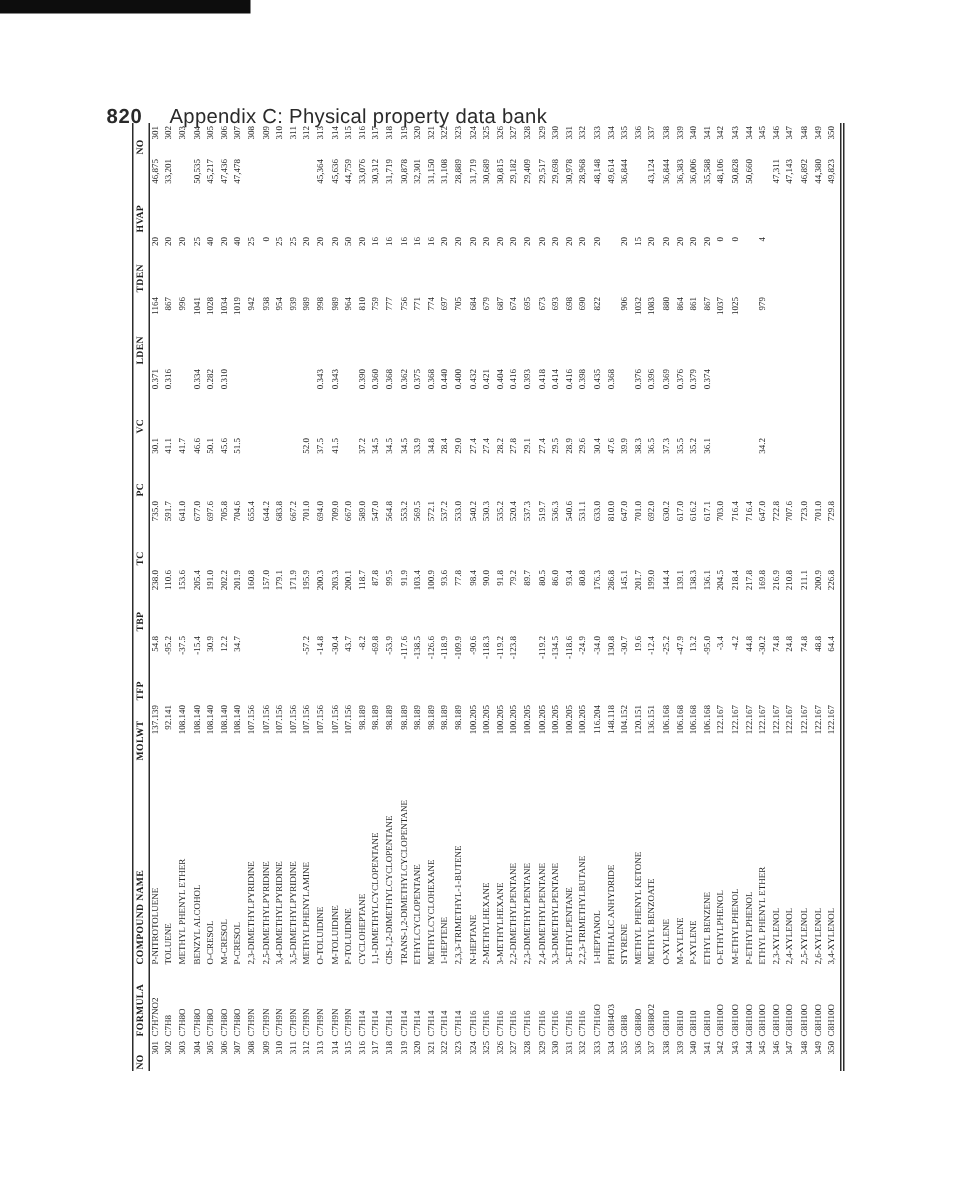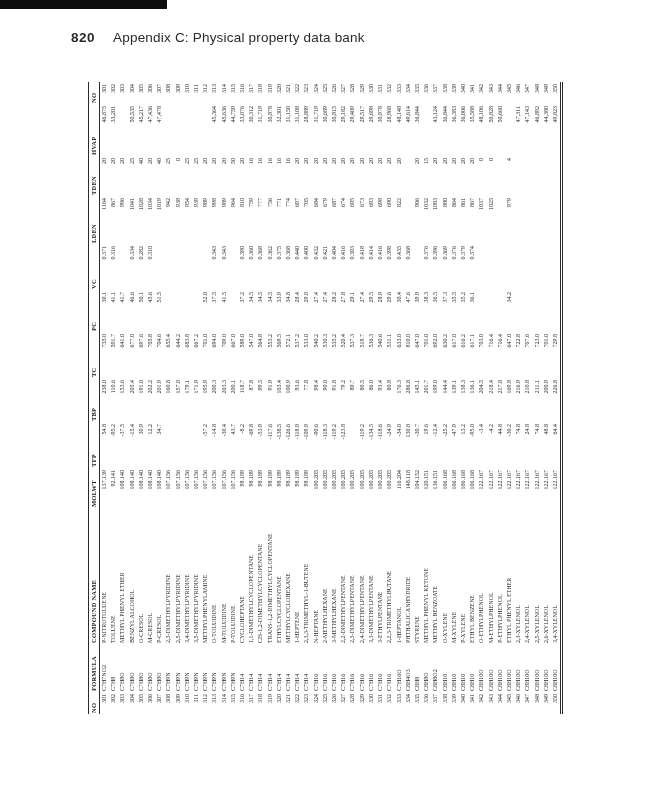--- a/index.html
+++ b/index.html
@@ -7,21 +7,21 @@
     width:648px;height:800px;position:relative;background:#ffffff;
     font-family:"Liberation Serif",serif;color:#1c1c1c;overflow:hidden;
   }
   .scan-bar{position:absolute;left:0;top:0;width:167px;height:9px;background:#0d0d0d;}
   .page-header{
     position:absolute;left:71px;top:30px;width:500px;
     font-family:"Liberation Sans",sans-serif;font-size:13.5px;color:#2a2a2a;
     display:flex;align-items:baseline;gap:18px;
   }
   .page-number{font-weight:bold;letter-spacing:.5px;}
-  .page-title{letter-spacing:.2px;}
+  .page-title{letter-spacing:.2px;margin-top:40px;}
   
   .table-rotated{
     position:absolute;left:88px;top:714px;width:632px;height:474px;
     transform:rotate(-90deg);transform-origin:0 0;
   }
   table.c-table{
     width:632px;border-collapse:collapse;table-layout:fixed;
     border-top:1.5px solid #2b2b2b;
   }
   table.c-table thead th{

